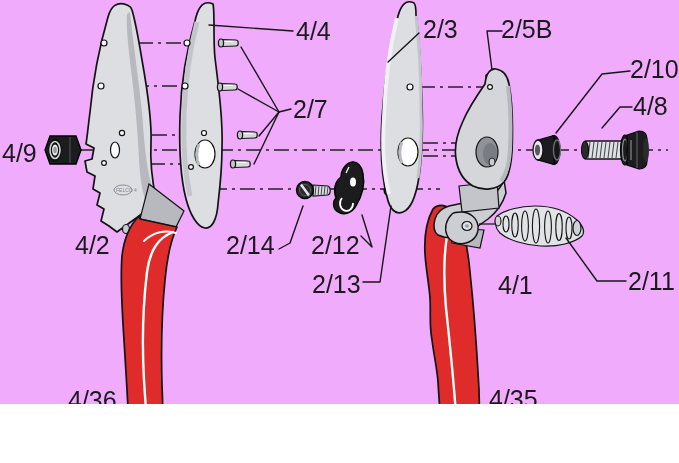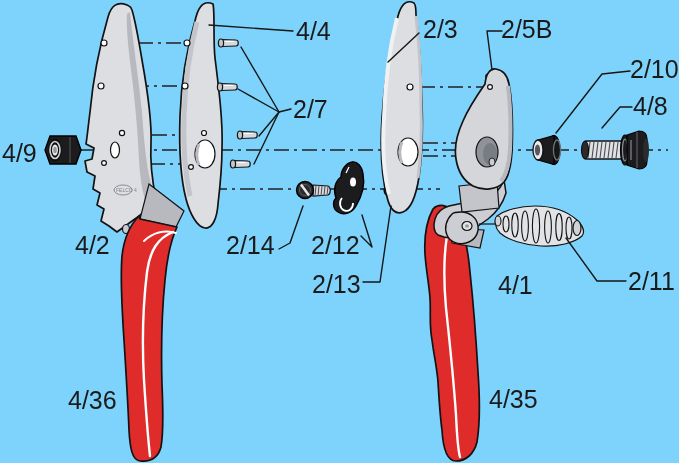--- a/index.html
+++ b/index.html
@@ -1,16 +1,16 @@
 <!DOCTYPE html>
 <html><head>
 <meta charset="utf-8">
 <style>
   html,body{margin:0;padding:0;background:#ffffff;}
-  .stage{position:relative;width:679px;height:463px;background:#7dd3fc;overflow:hidden;
+  .stage{position:relative;width:679px;height:404px;background:#f0abfc;overflow:hidden;
          font-family:"Liberation Sans",sans-serif;}
   .stage svg{position:absolute;left:0;top:0;}
   text.lbl{font-family:"Liberation Sans",sans-serif;font-size:25px;fill:#1a1a1a;}
   text.stamp{font-family:"Liberation Sans",sans-serif;font-size:5px;fill:#82848a;}
   .cl{stroke:#222;stroke-width:1.3;fill:none;stroke-dasharray:15 5 3 5;}
   .ld{stroke:#161616;stroke-width:1.4;fill:none;stroke-linejoin:round;stroke-linecap:round;}
   .outline{stroke:#131313;stroke-width:1.7;stroke-linejoin:round;}
   .thin{stroke:#131313;stroke-width:1.2;}
 </style>
 </head>

